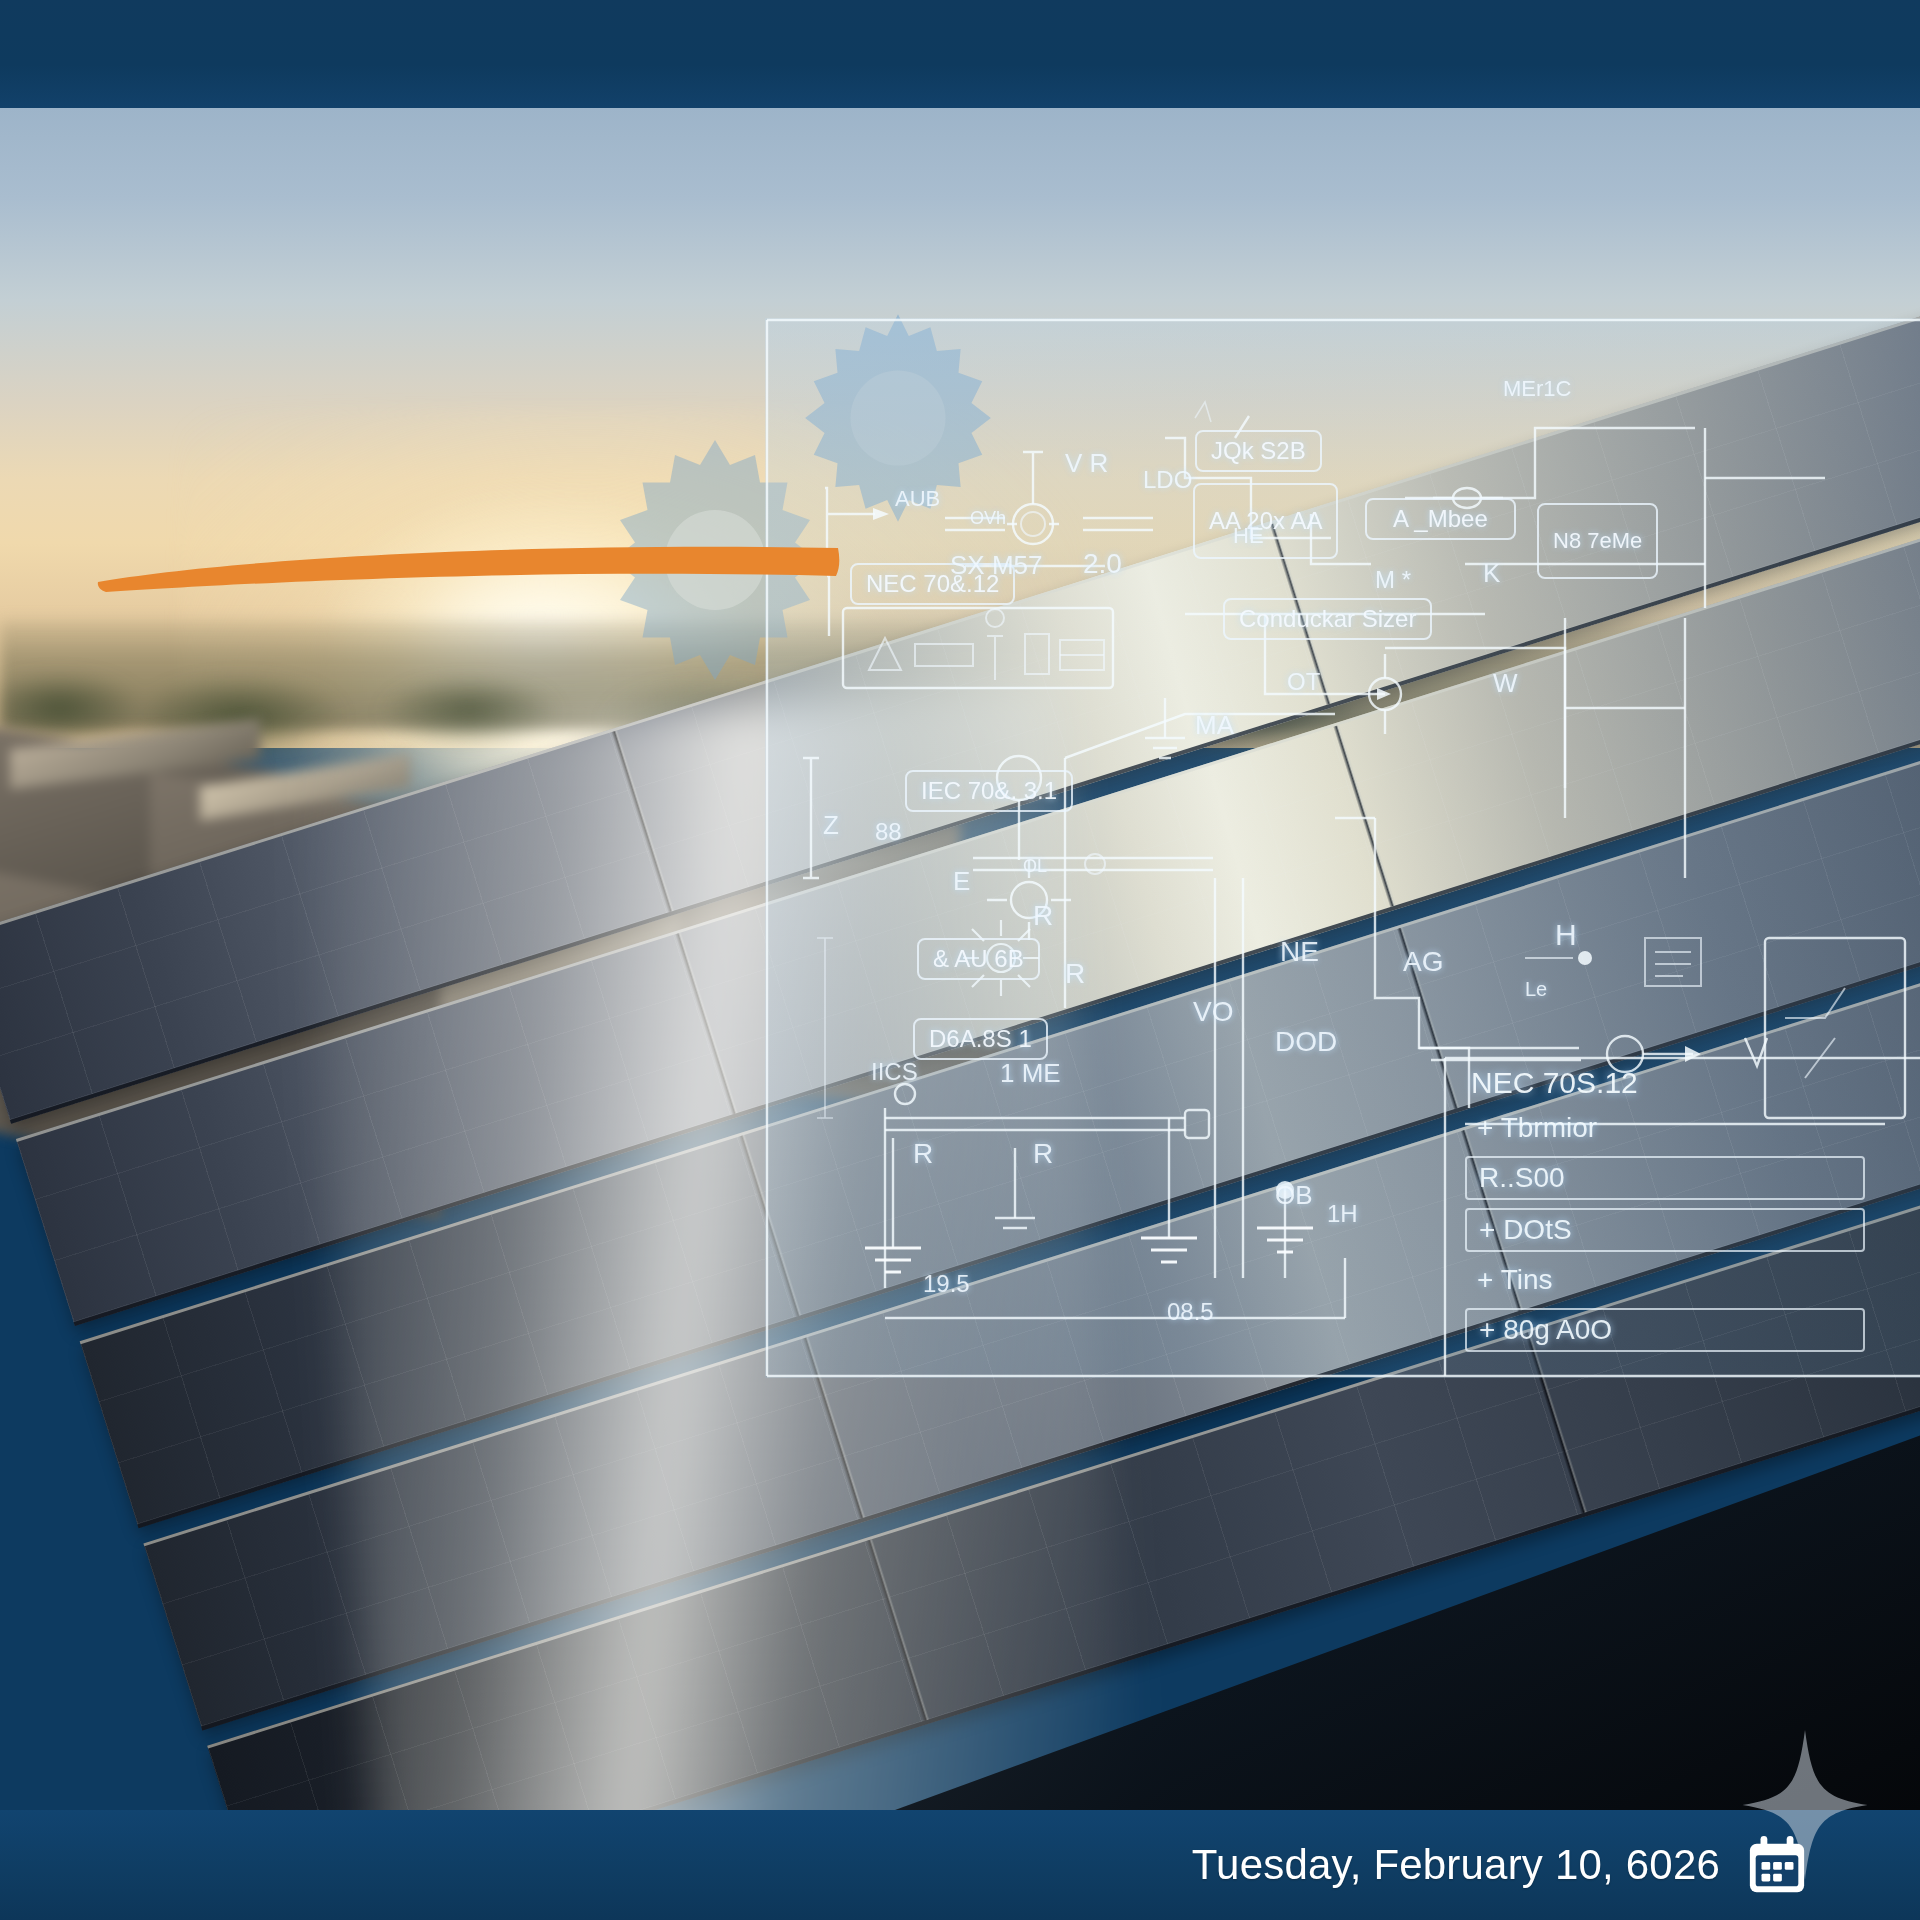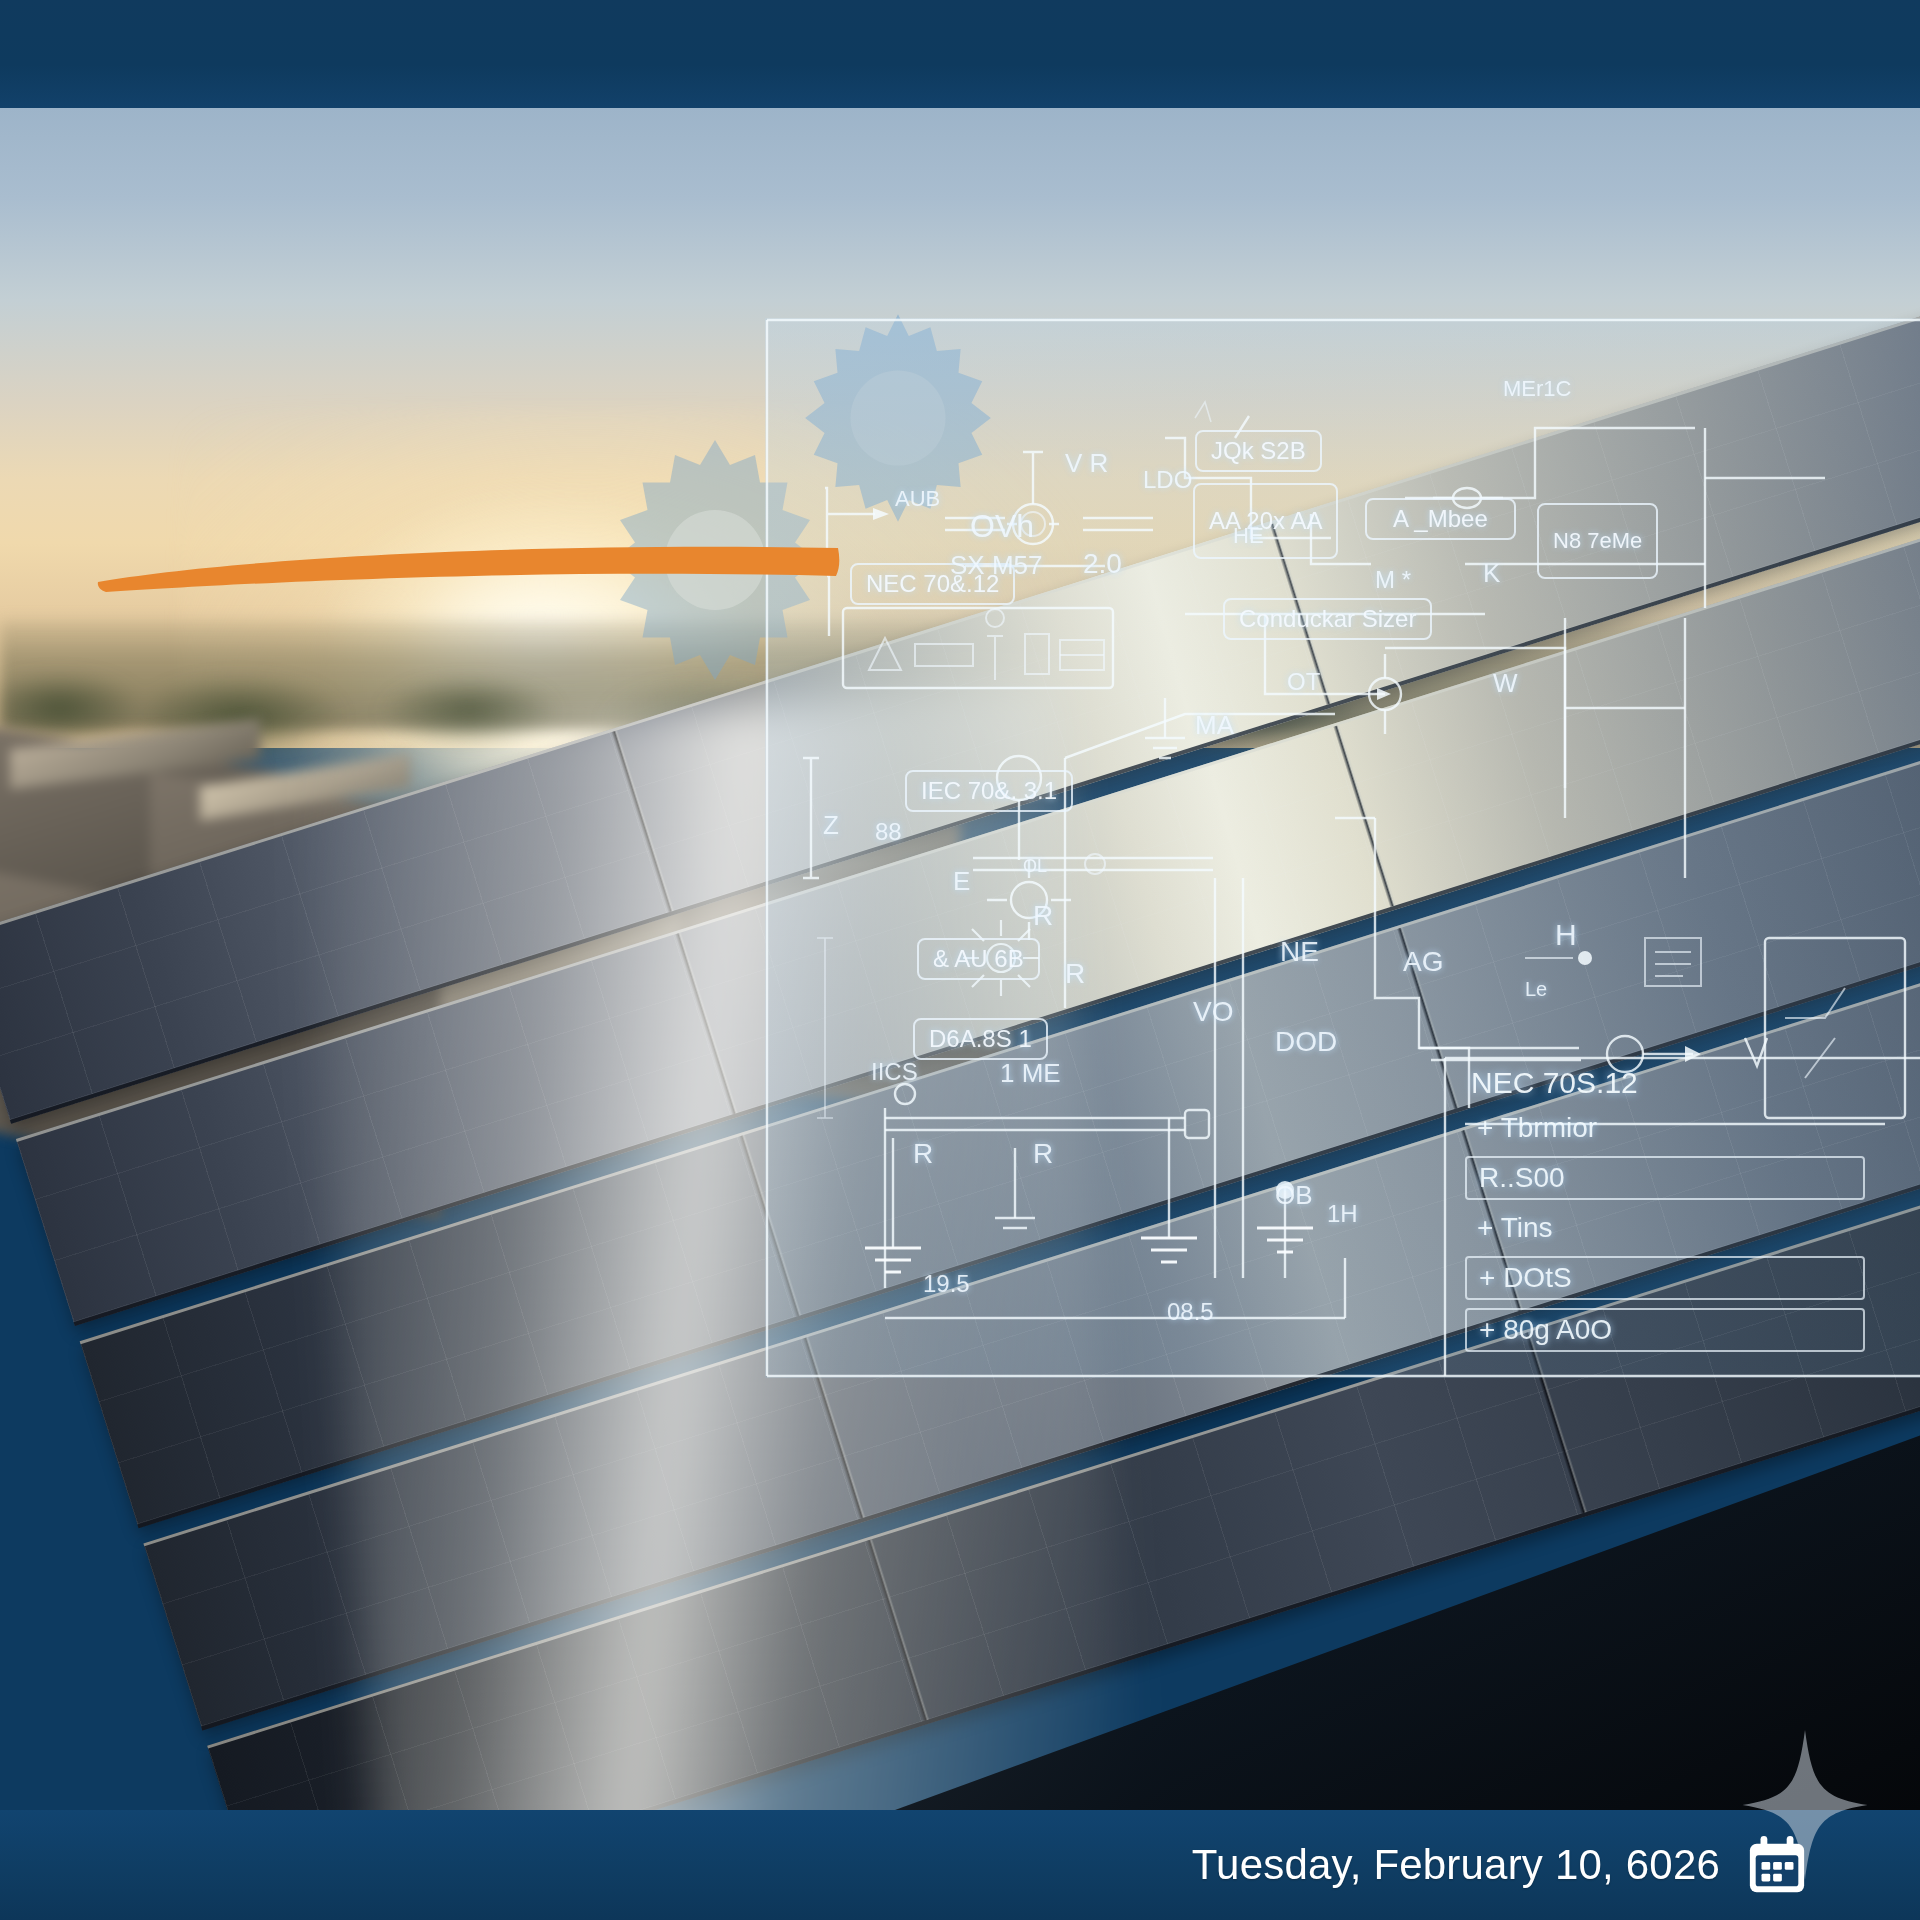--- a/index.html
+++ b/index.html
@@ -426,21 +426,21 @@
       <path class="ln" d="M120 1000 h460"></path>
       <path class="ln" d="M580 1000 v-60"></path>
 
       <path class="ln" d="M680 740 h475"></path>
       <path class="ln" d="M680 740 v318"></path>
       <path class="ln" d="M700 806 h420"></path>
     </svg>
 
     <div id="bp-labels">
         <div class="bp-box" style="left: 85px; top: 245px; font-size: 24px; padding: 5px 14px;">NEC 70&amp;.12</div>
-        <div class="bp-label" style="left: 205px; top: 190px; font-size: 32px;">OVh</div>
+        <div class="bp-label" style="left: 205px; top: 190px; font-size: 18px;">OVh</div>
         <div class="bp-label" style="left: 185px; top: 232px; font-size: 26px;">SX M57</div>
         <div class="bp-label" style="left: 130px; top: 168px; font-size: 22px;">AUB</div>
         <div class="bp-label" style="left: 300px; top: 130px; font-size: 26px;">V R</div>
         <div class="bp-label" style="left: 378px; top: 148px; font-size: 24px;">LDO</div>
         <div class="bp-label" style="left: 318px; top: 230px; font-size: 28px;">2.0</div>
         <div class="bp-box" style="left: 430px; top: 112px; font-size: 24px; padding: 5px 14px;">JQk S2B</div>
         <div class="bp-box" style="left: 428px; top: 165px; font-size: 24px; padding: 22px 14px;">AA 20x AA</div>
         <div class="bp-label" style="left: 468px; top: 205px; font-size: 22px;">HE</div>
         <div class="bp-box" style="left: 600px; top: 180px; font-size: 24px; padding: 5px 26px;">A _Mbee</div>
         <div class="bp-label" style="left: 738px; top: 58px; font-size: 22px;">MEr1C</div>
@@ -474,22 +474,22 @@
         <div class="bp-label" style="left: 638px; top: 628px; font-size: 28px;">AG</div>
         <div class="bp-label" style="left: 790px; top: 600px; font-size: 30px;">H</div>
         <div class="bp-label" style="left: 760px; top: 660px; font-size: 20px;">Le</div>
       </div>
 
     <div id="nec-panel" style="position:absolute; left:700px; top:748px; width:400px;">
       <div style="font-size:30px; color:rgba(245,252,255,0.92); text-shadow:0 0 8px rgba(180,220,255,0.9); padding-left:6px;">NEC 70S.12</div>
       <div id="nec-items" style="margin-top:4px;">
           <div style="font-size: 28px; color: rgba(243, 251, 255, 0.9); text-shadow: rgba(180, 220, 255, 0.85) 0px 0px 7px; margin: 8px 0px; padding: 4px 12px;">+ Tbrmior</div>
           <div style="font-size: 28px; color: rgba(243, 251, 255, 0.9); text-shadow: rgba(180, 220, 255, 0.85) 0px 0px 7px; margin: 8px 0px; padding: 4px 12px; border: 2px solid rgba(238, 248, 255, 0.7); border-radius: 4px;">R..S00</div>
+          <div style="font-size: 28px; color: rgba(243, 251, 255, 0.9); text-shadow: rgba(180, 220, 255, 0.85) 0px 0px 7px; margin: 8px 0px; padding: 4px 12px; border: 2px solid rgba(238, 248, 255, 0.7); border-radius: 4px;">+ DOtS</div>
           <div style="font-size: 28px; color: rgba(243, 251, 255, 0.9); text-shadow: rgba(180, 220, 255, 0.85) 0px 0px 7px; margin: 8px 0px; padding: 4px 12px;">+ Tins</div>
-          <div style="font-size: 28px; color: rgba(243, 251, 255, 0.9); text-shadow: rgba(180, 220, 255, 0.85) 0px 0px 7px; margin: 8px 0px; padding: 4px 12px; border: 2px solid rgba(238, 248, 255, 0.7); border-radius: 4px;">+ DOtS</div>
           <div style="font-size: 28px; color: rgba(243, 251, 255, 0.9); text-shadow: rgba(180, 220, 255, 0.85) 0px 0px 7px; margin: 8px 0px; padding: 4px 12px; border: 2px solid rgba(238, 248, 255, 0.7); border-radius: 4px;">+ 80g A0O</div>
         </div>
     </div>
   </div>
 
 
   <div class="underline">
     <svg viewBox="0 0 752 58" preserveAspectRatio="none">
       <path d="M6 46 C 130 24, 420 6, 746 12 C 748 22, 748 32, 744 40
                C 420 32, 140 48, 14 56 C 8 54, 5 50, 6 46 Z" fill="#E8862E"></path>

